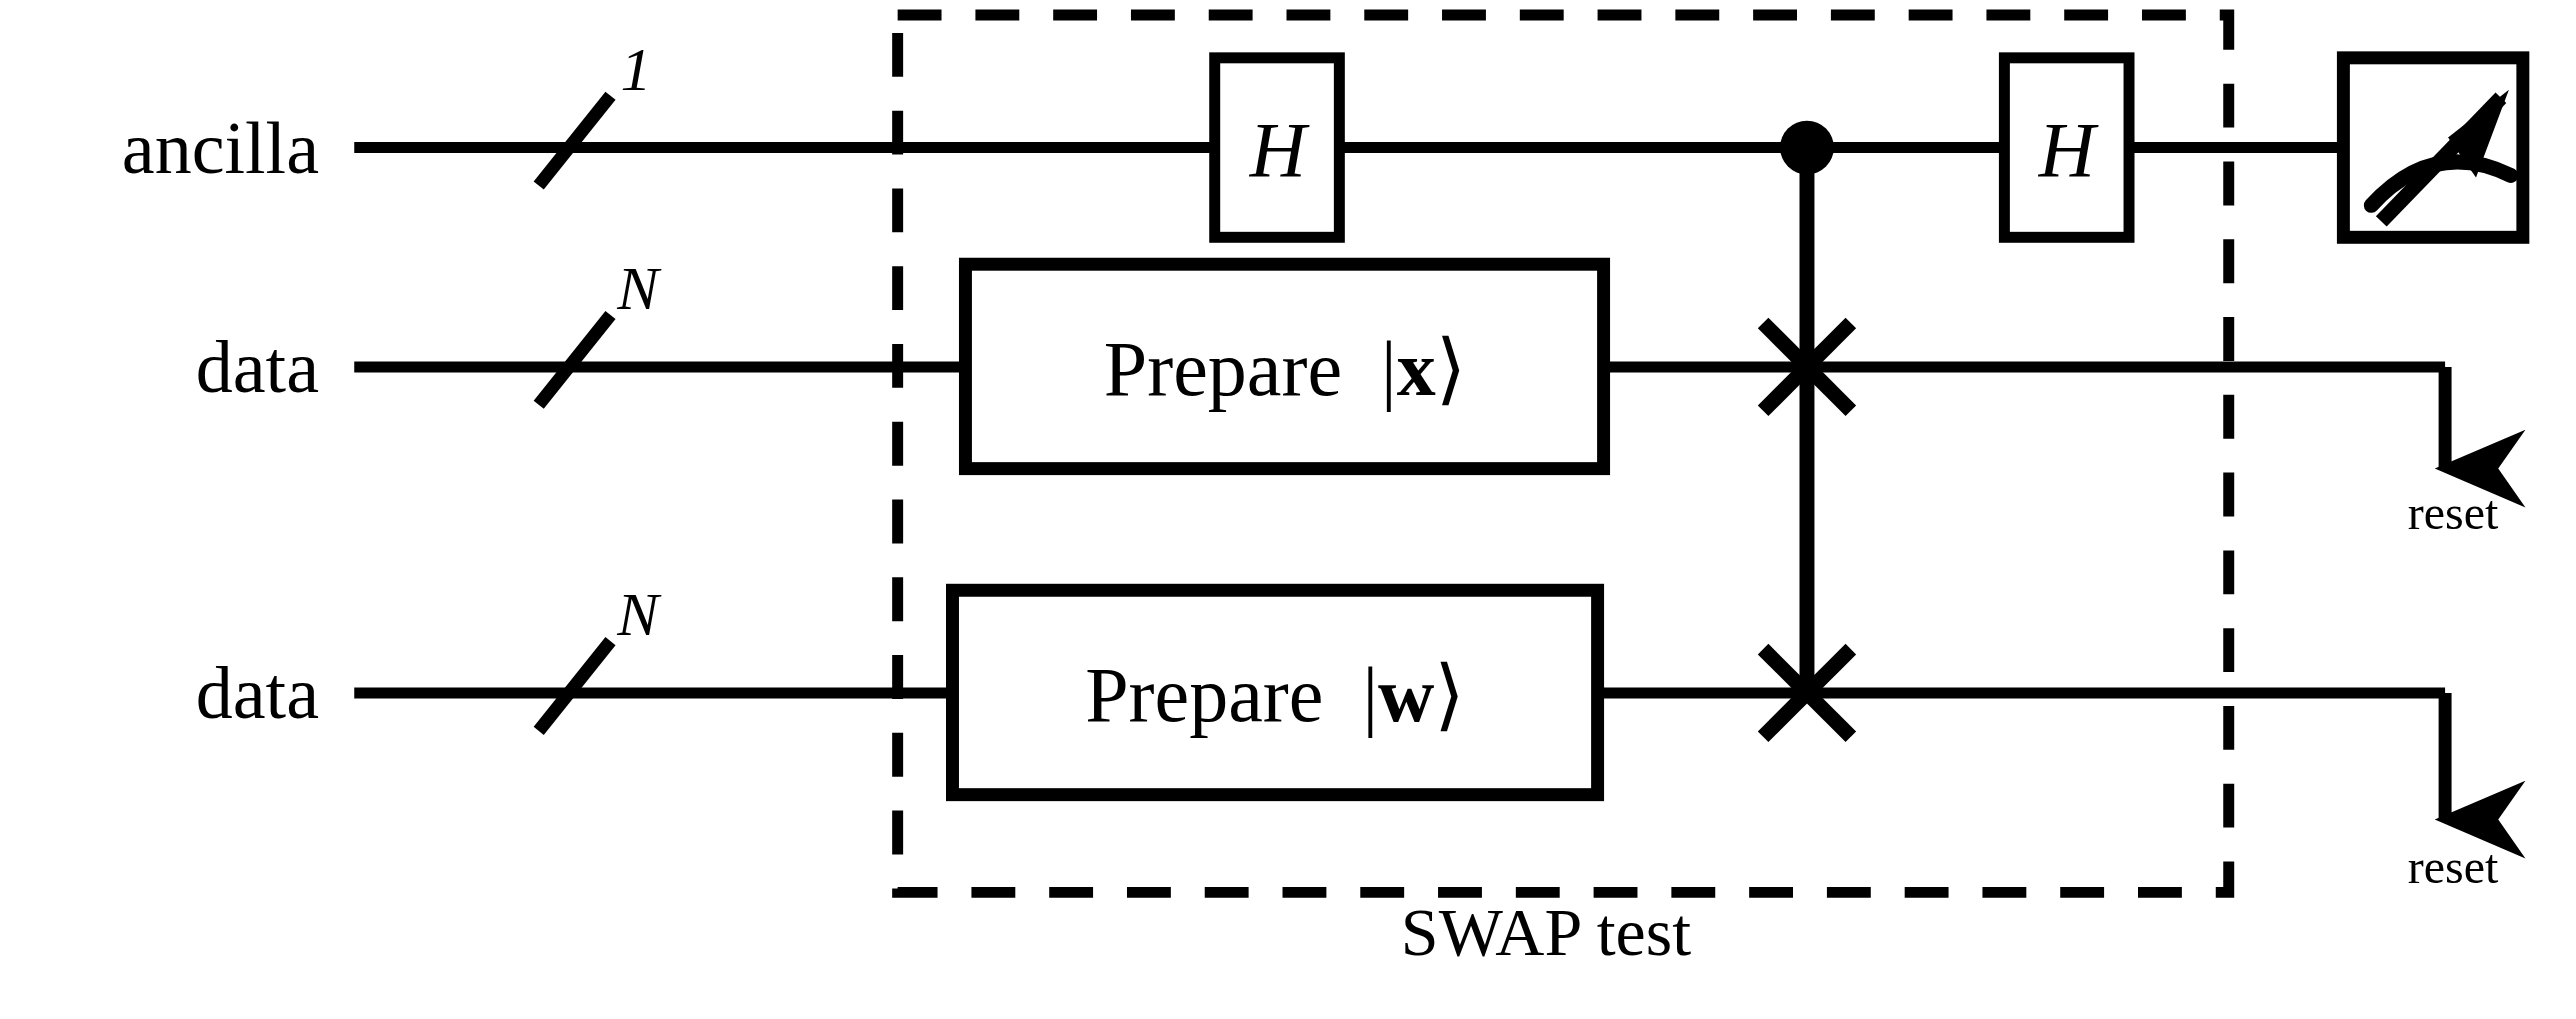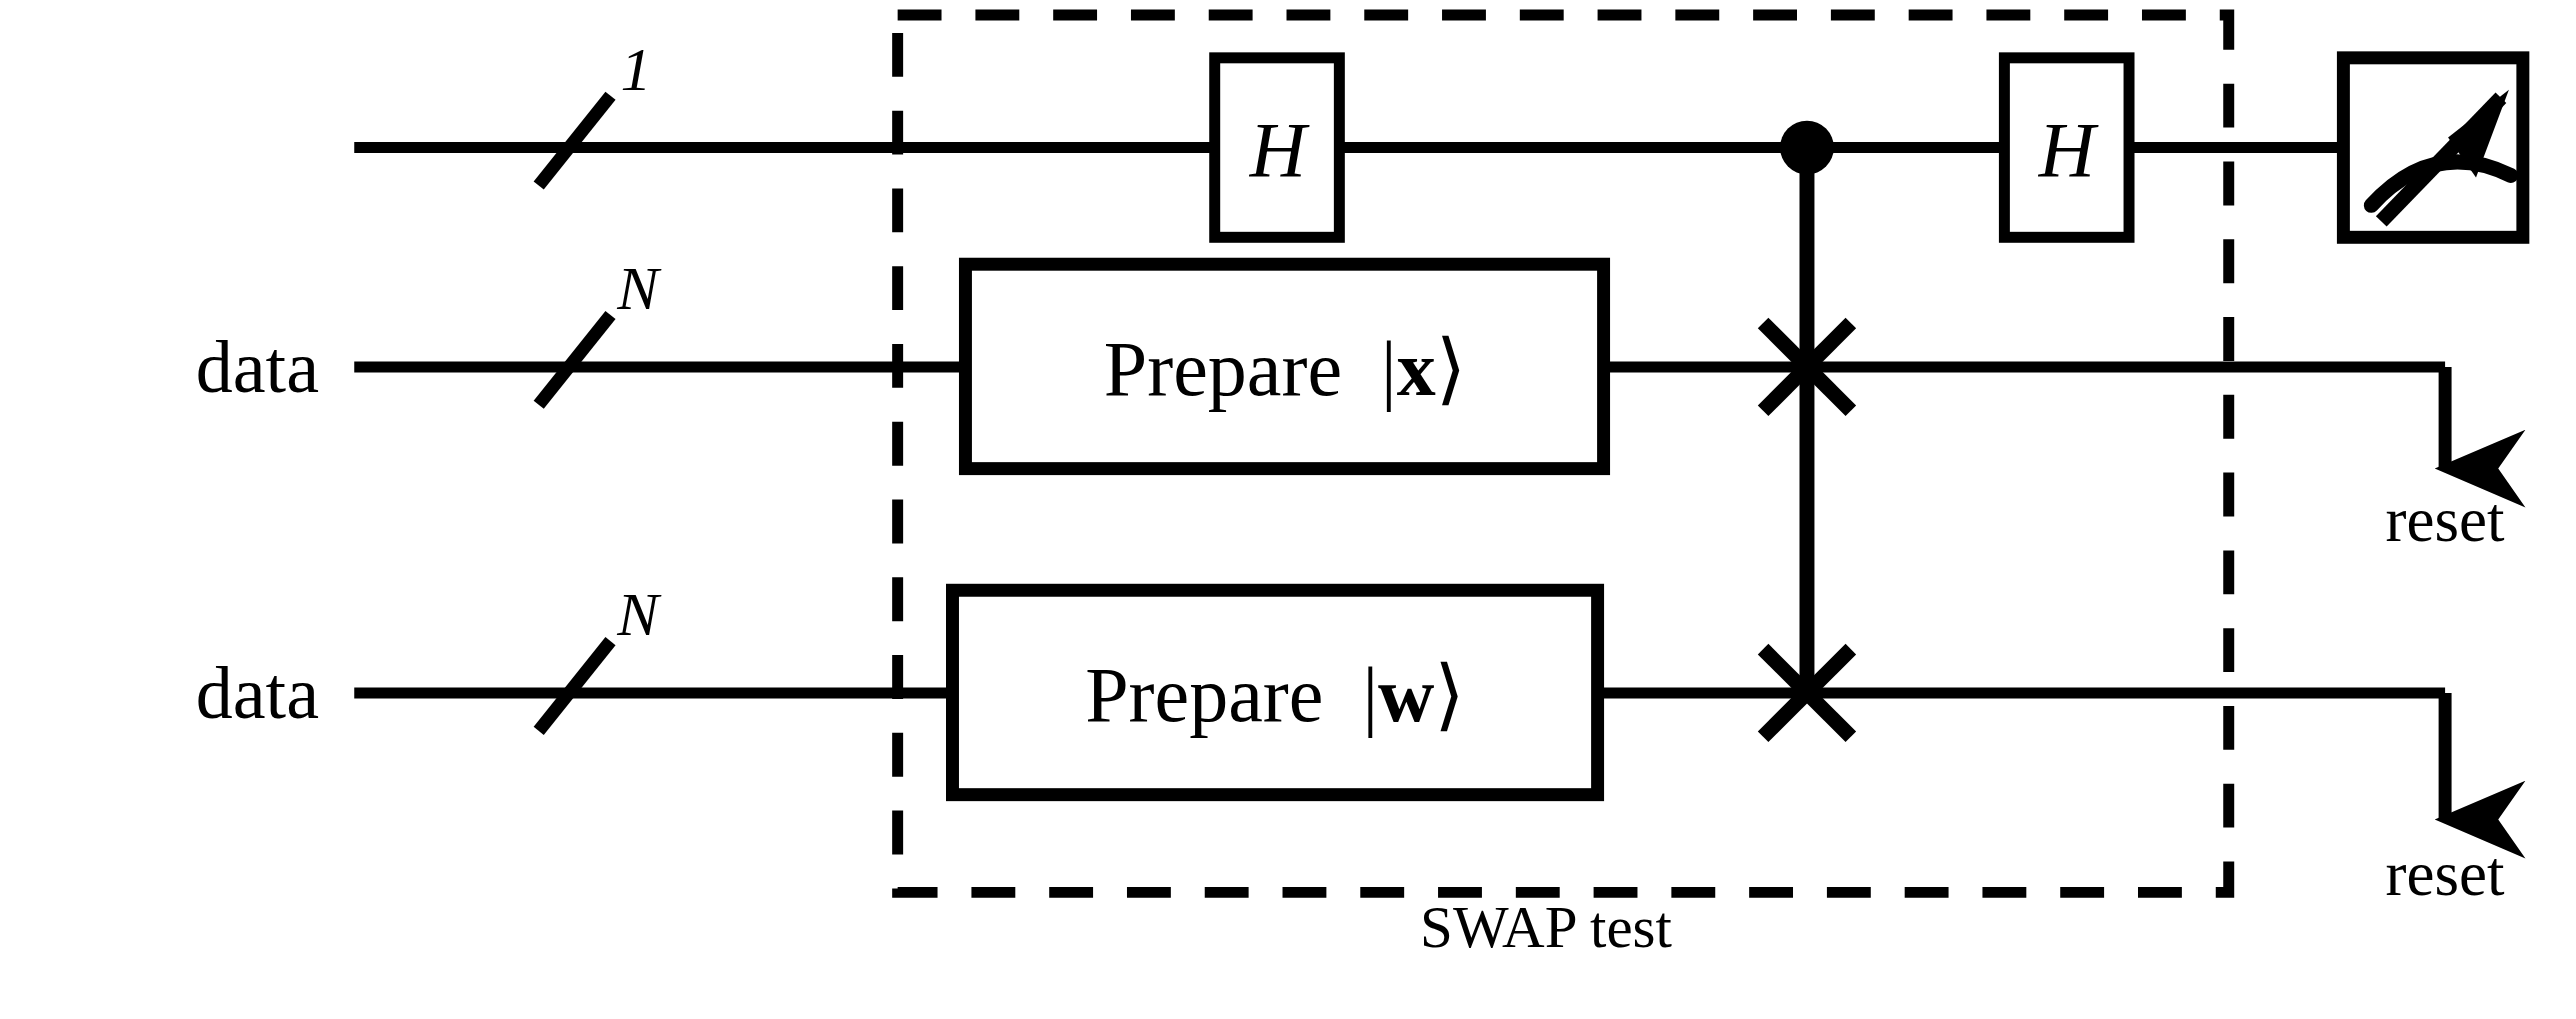--- a/index.html
+++ b/index.html
@@ -43,25 +43,26 @@
     font-style: italic;
     transform: translate(-50%, -50%);
   }
   .prep-label {
     font-size: 78px;
     transform: translate(-50%, -50%);
   }
   .prep-label .ket-bar { font-style: normal; }
   .prep-label b { font-weight: 700; font-style: normal; }
   .reset-label {
-    font-size: 63px;
+    font-size: 48px;
     transform: translate(-50%, 0);
+    margin-left: 8px;
   }
   .group-label {
-    font-size: 59px;
+    font-size: 68px;
     transform: translate(-50%, 0);
   }
 </style>
 </head>
 <body>
 
 <div id="canvas">
 
   <svg class="layer" viewBox="0 0 2583 1022">
     <defs>
@@ -112,20 +113,21 @@
     </g>
 
     <g>
       <path d="M 2452 368 L 2452 470" fill="none" stroke="#000" stroke-width="13" marker-end="url(#arrowdown)"></path>
     </g>
     <g>
       <path d="M 2452 695 L 2452 822" fill="none" stroke="#000" stroke-width="13" marker-end="url(#arrowdown)"></path>
     </g>
   </svg>
 
+  <div class="lbl wire-label" style="left:319px; top:148px;">ancilla</div>
   <div class="lbl wire-label" style="left:319px; top:367px;">data</div>
   <div class="lbl wire-label" style="left:319px; top:693px;">data</div>
 
   <div class="lbl width-label" style="left:636px; top:100px;">1</div>
   <div class="lbl width-label" style="left:638px; top:319px;">N</div>
   <div class="lbl width-label" style="left:638px; top:645px;">N</div>
 
   <div class="lbl gate-h" style="left:1278px; top:150px;">H</div>
   <div class="lbl gate-h" style="left:2067px; top:150px;">H</div>
 

